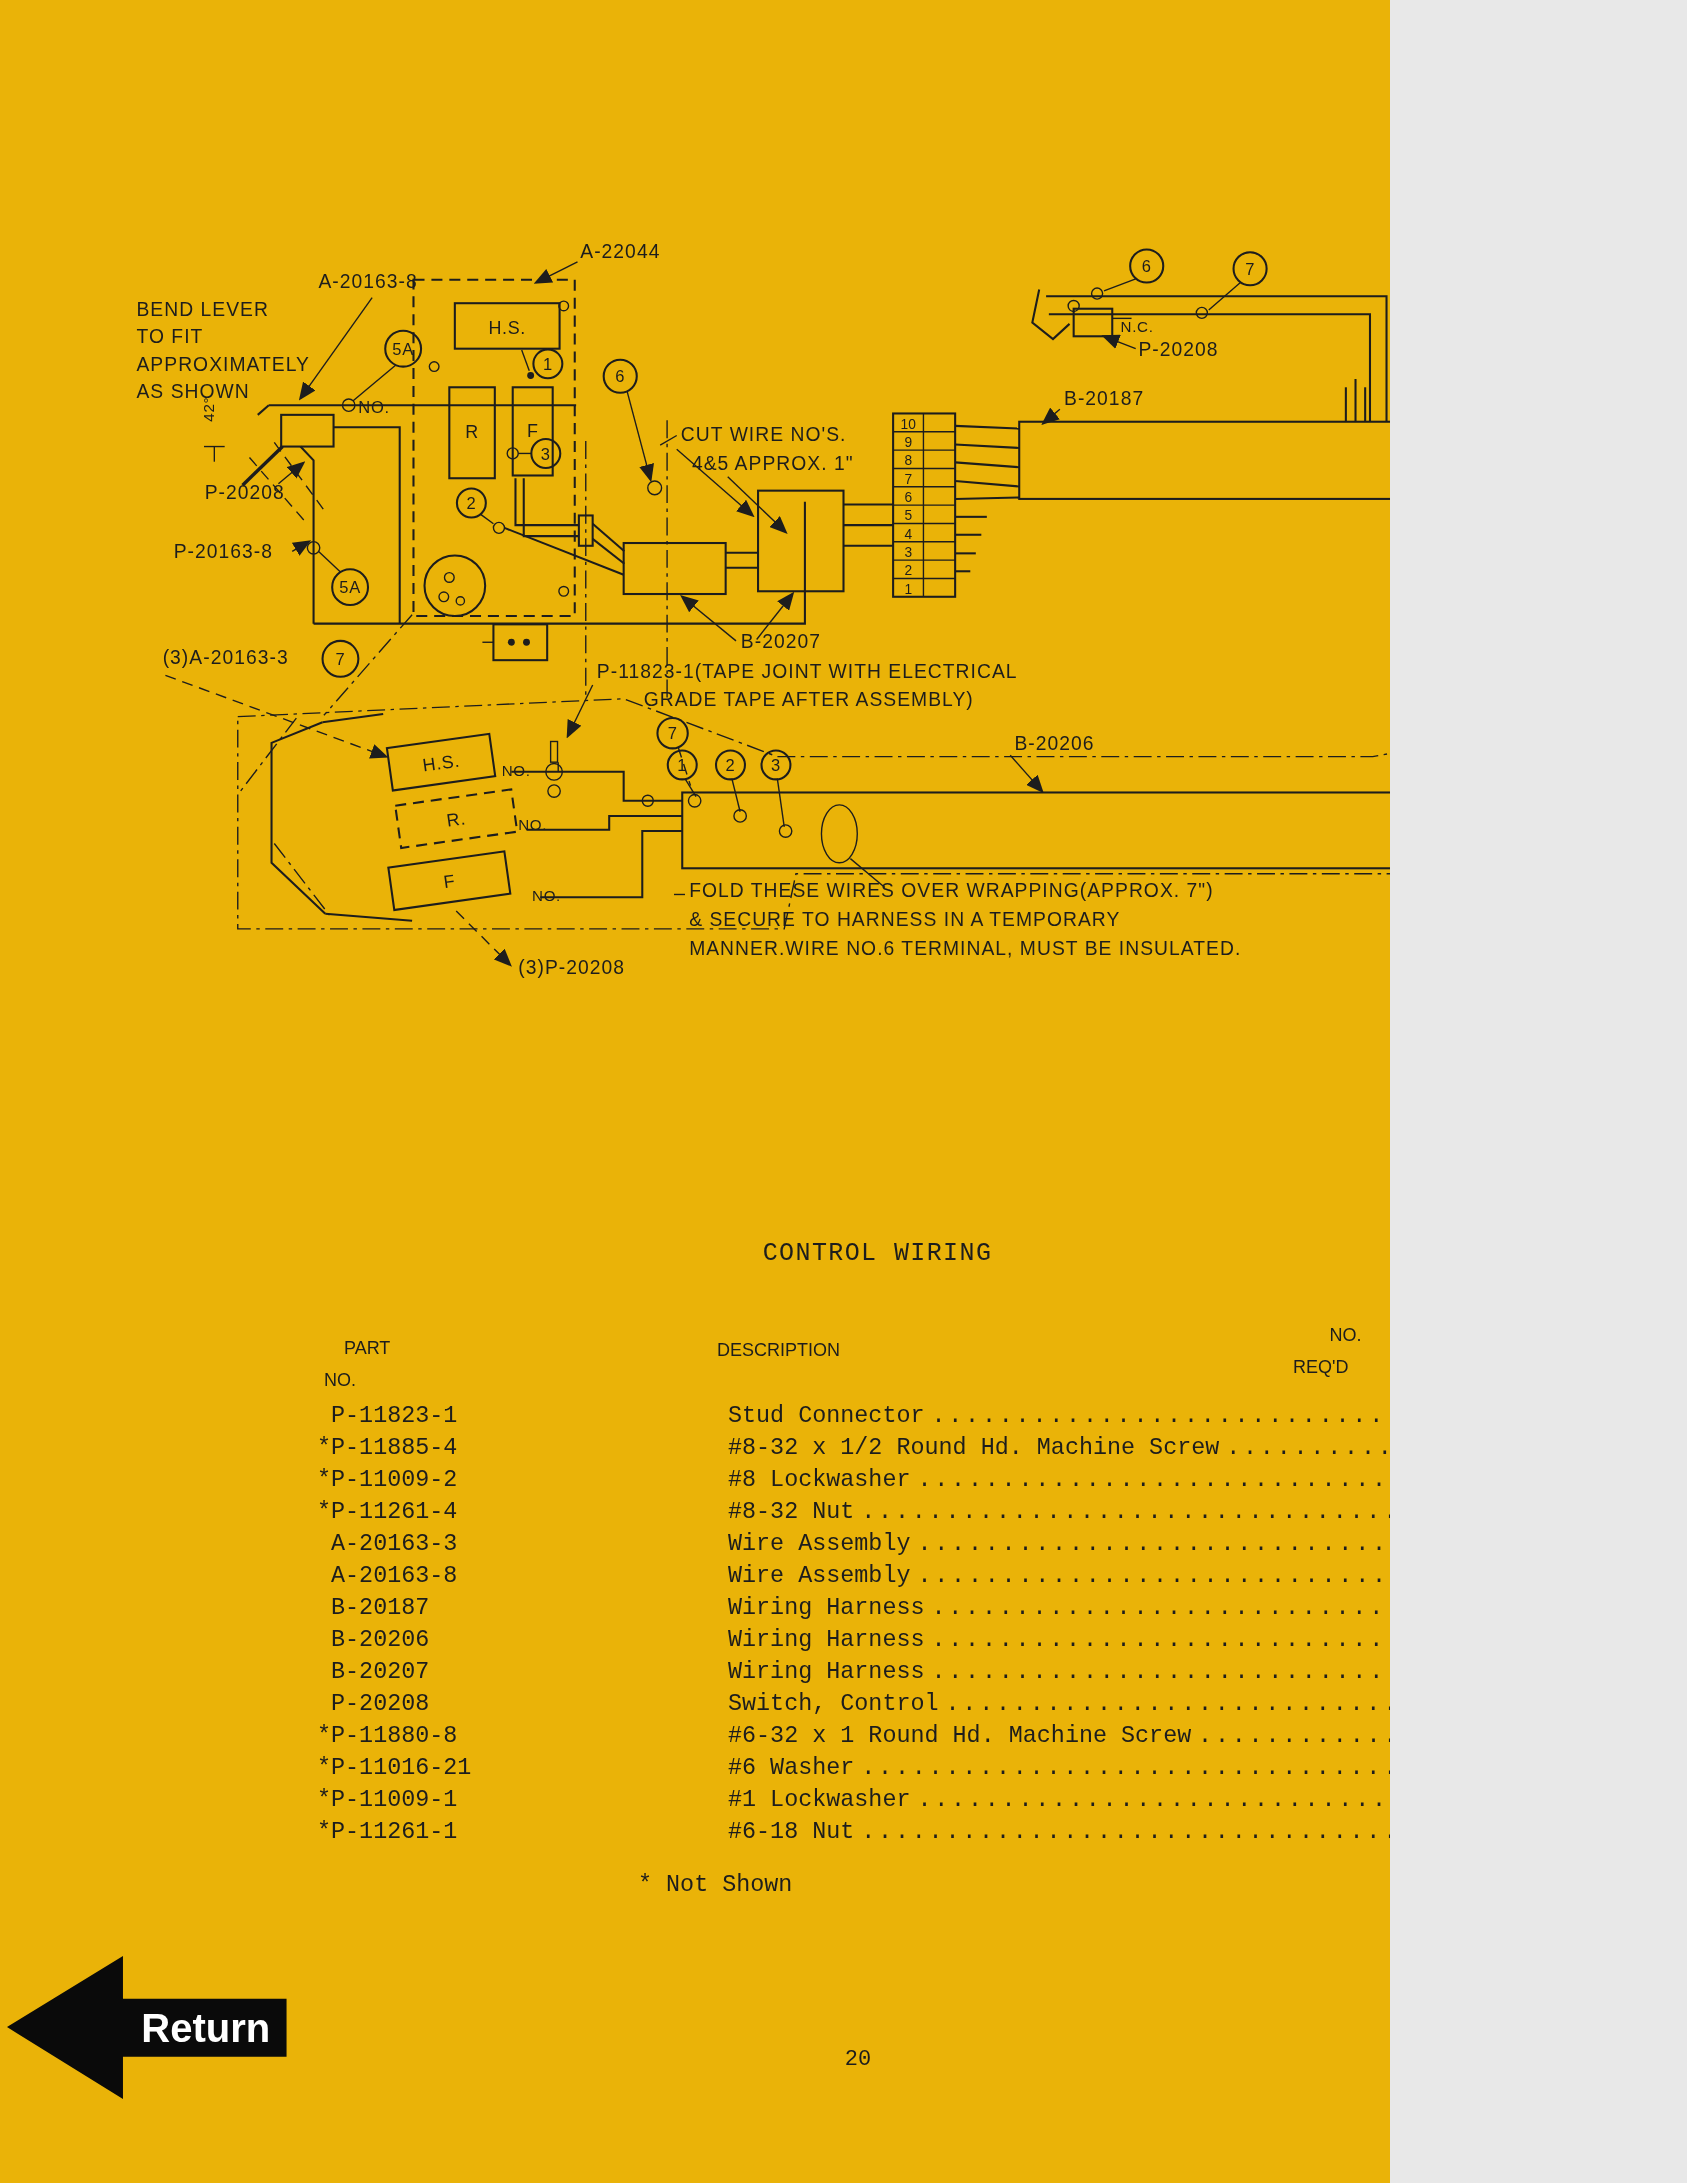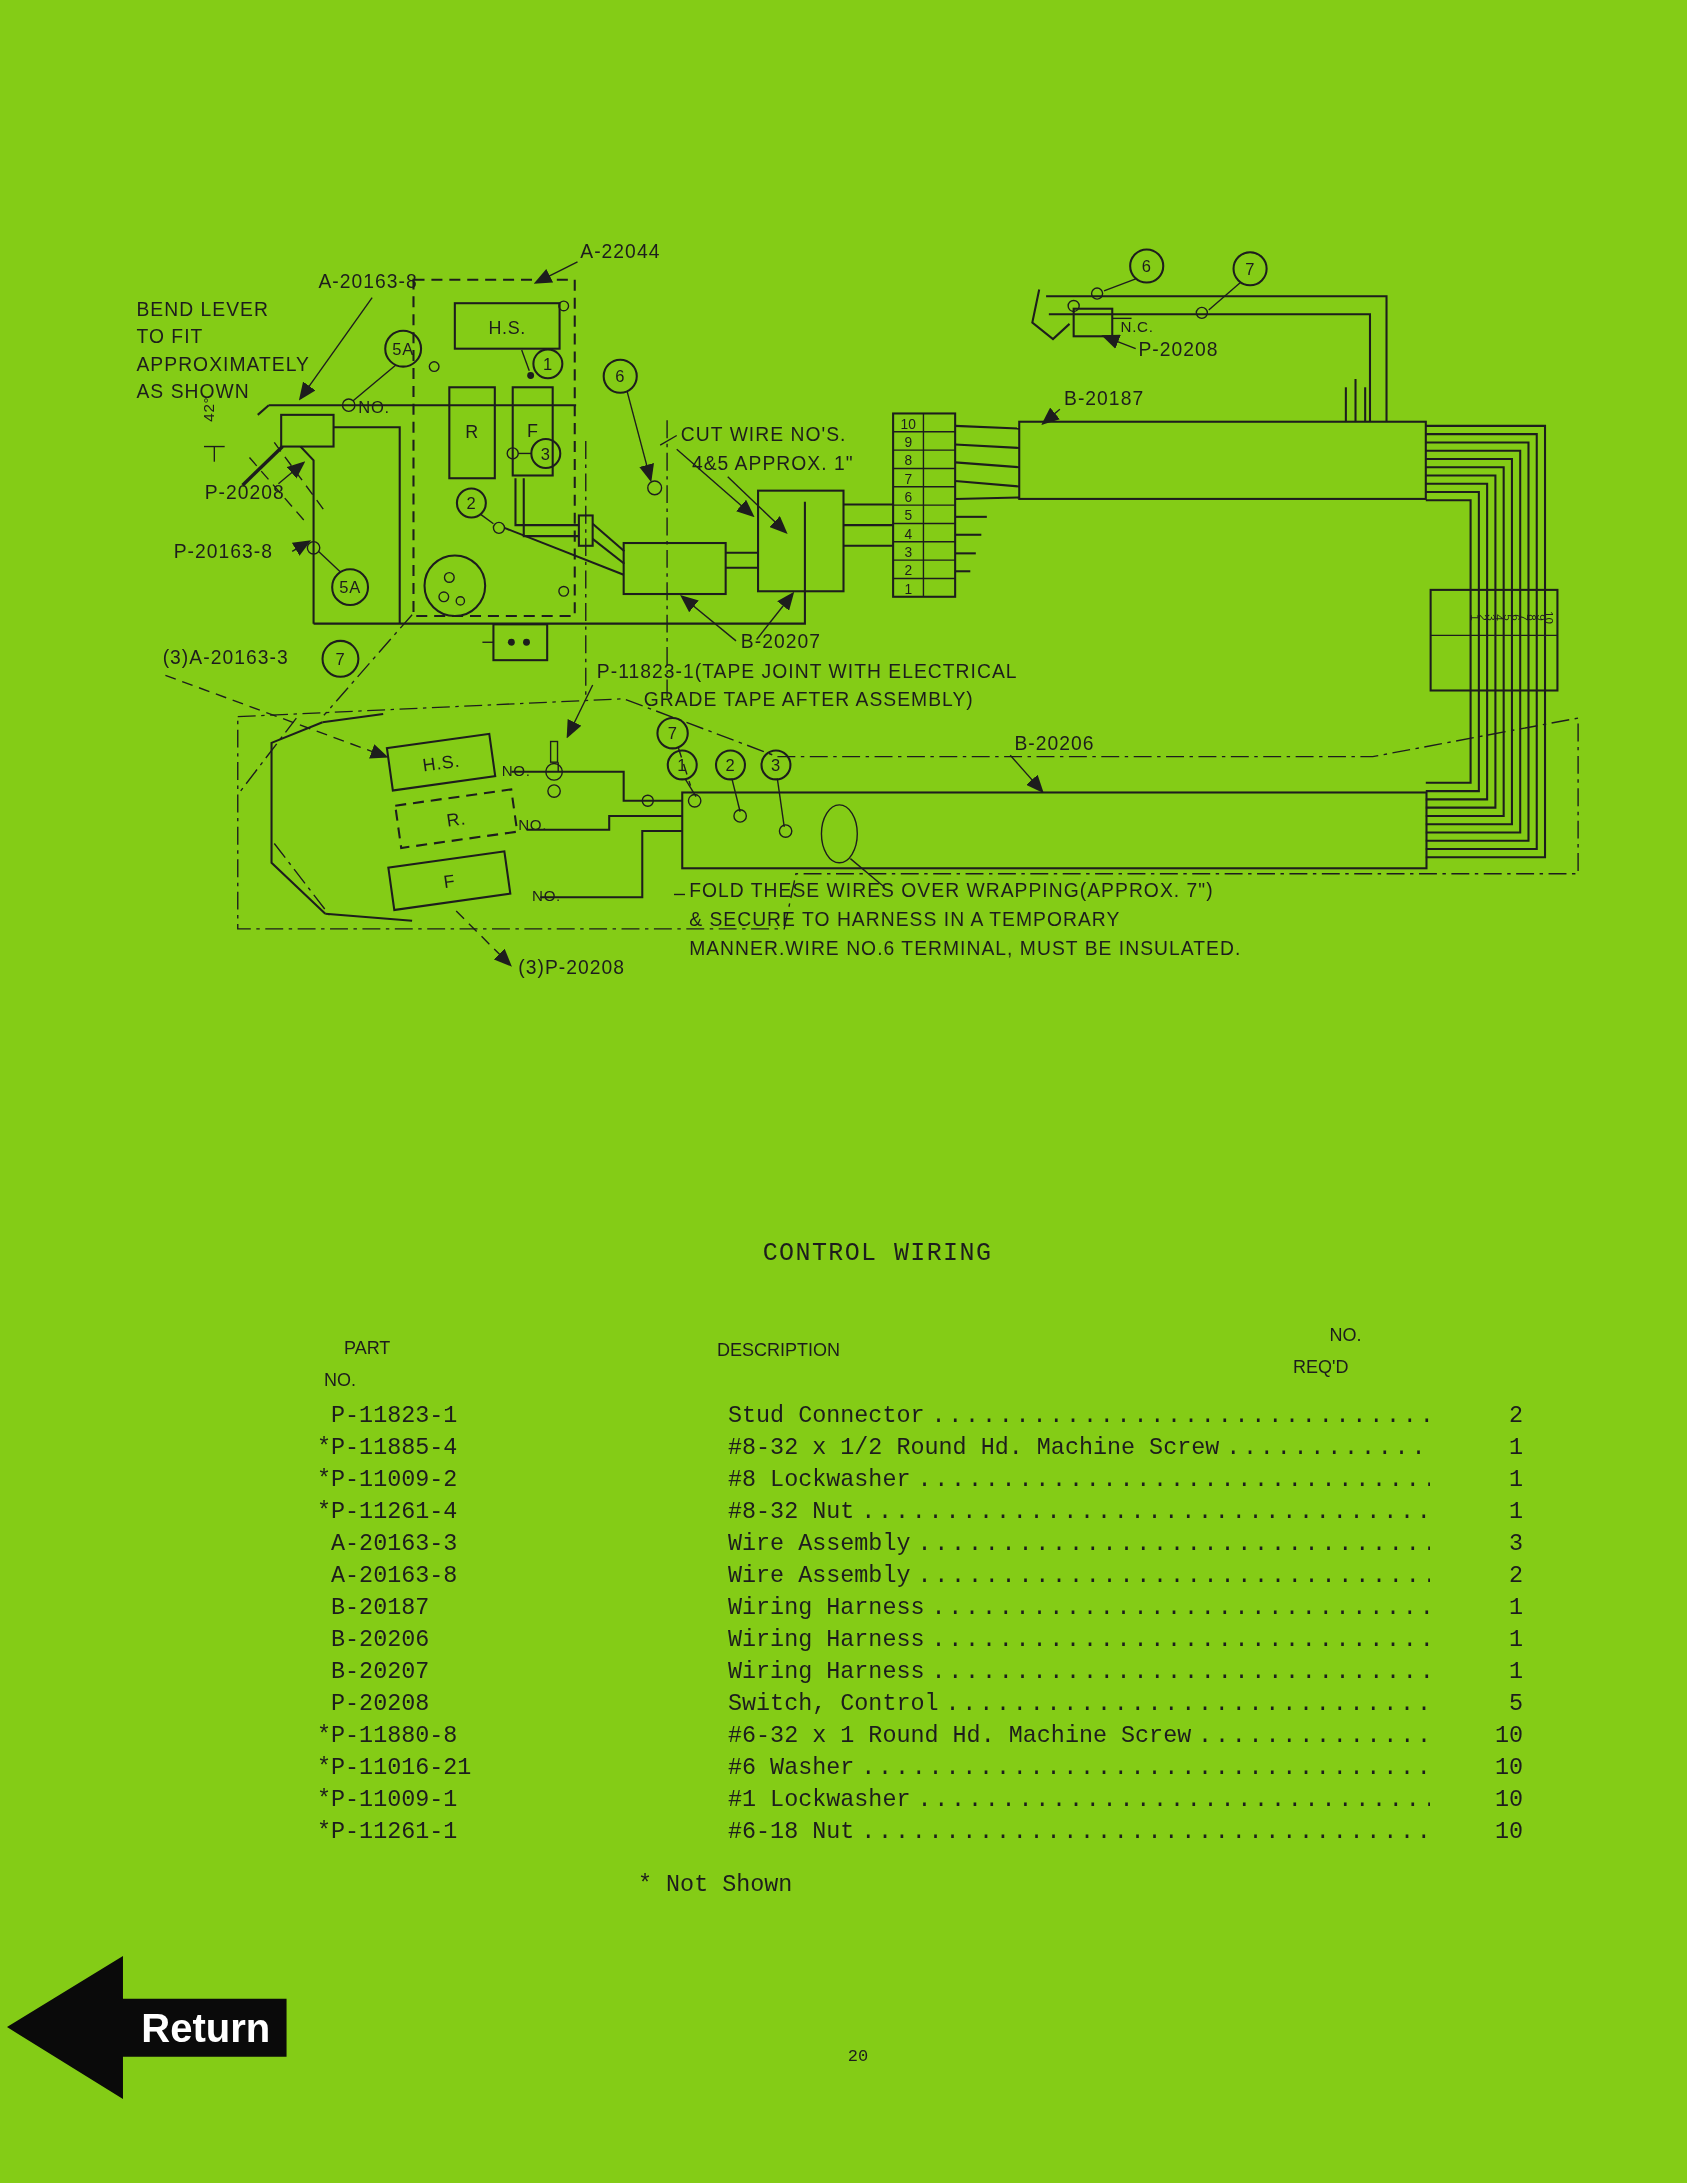--- a/index.html
+++ b/index.html
@@ -1,16 +1,16 @@
 <!DOCTYPE html>
 <html style="font-size:11px"><head>
 <meta charset="utf-8">
 <style>
   html,body{margin:0;padding:0;background:#e8e8e8;}
-  .page{position:relative;width:1687px;height:2183px;background:#84cc16;overflow:hidden;
+  .page{position:relative;width:1390px;height:2183px;background:#eab308;overflow:hidden;
         font-family:"Liberation Sans",sans-serif;color:#1d1d1d;}
   svg text{font-family:"Liberation Sans",sans-serif;fill:#1d1d1d;}
   .ln{fill:none;stroke:#1d1d1d;stroke-width:3;}
   .ln2{fill:none;stroke:#1d1d1d;stroke-width:2;}
   .lnb{fill:none;stroke:#1d1d1d;stroke-width:5;}
   .dash{stroke-dasharray:16 10;}
   .dashdot{stroke-dasharray:26 8 5 8;}
   .dot{fill:#1d1d1d;stroke:none;}
   .t28{font-size:28px;letter-spacing:1.5px;}
   .t26{font-size:26px;letter-spacing:1px;}
@@ -23,21 +23,21 @@
          font-family:"Liberation Mono",monospace;font-size:25px;letter-spacing:1.4px;}
   .hcell{position:absolute;font-family:Liberation Sans, sans-serif;font-size:18px;line-height:32px;white-space:pre;}
   .rows{position:absolute;left:306px;top:1403px;width:1217px;}
   .prow{display:flex;align-items:baseline;height:32px;font-family:"Liberation Mono",monospace;font-size:23.4px;margin-left:11px;}
   .c-part{width:411px;white-space:pre;}
   .c-desc{white-space:pre;}
   .c-dots{flex:1;overflow:hidden;white-space:nowrap;margin:0 9.6px 0 6.9px;letter-spacing:2.8px;}
   .c-req{width:83px;text-align:right;}
   .footnote{position:absolute;left:638px;top:1872px;font-family:"Liberation Mono",monospace;font-size:23.4px;}
   .pagenum{position:absolute;left:813px;top:2047px;width:90px;text-align:center;
-           font-family:"Liberation Mono",monospace;font-size:17px;}
+           font-family:"Liberation Mono",monospace;font-size:22px;}
   .return-btn{position:absolute;left:6.9px;top:1956px;width:283px;height:145px;cursor:pointer;}
 </style>
 </head>
 <body>
 
 <div class="page">
 
   
   <svg width="1687" height="1013" viewBox="0 0 2448 1470">
     <defs>

